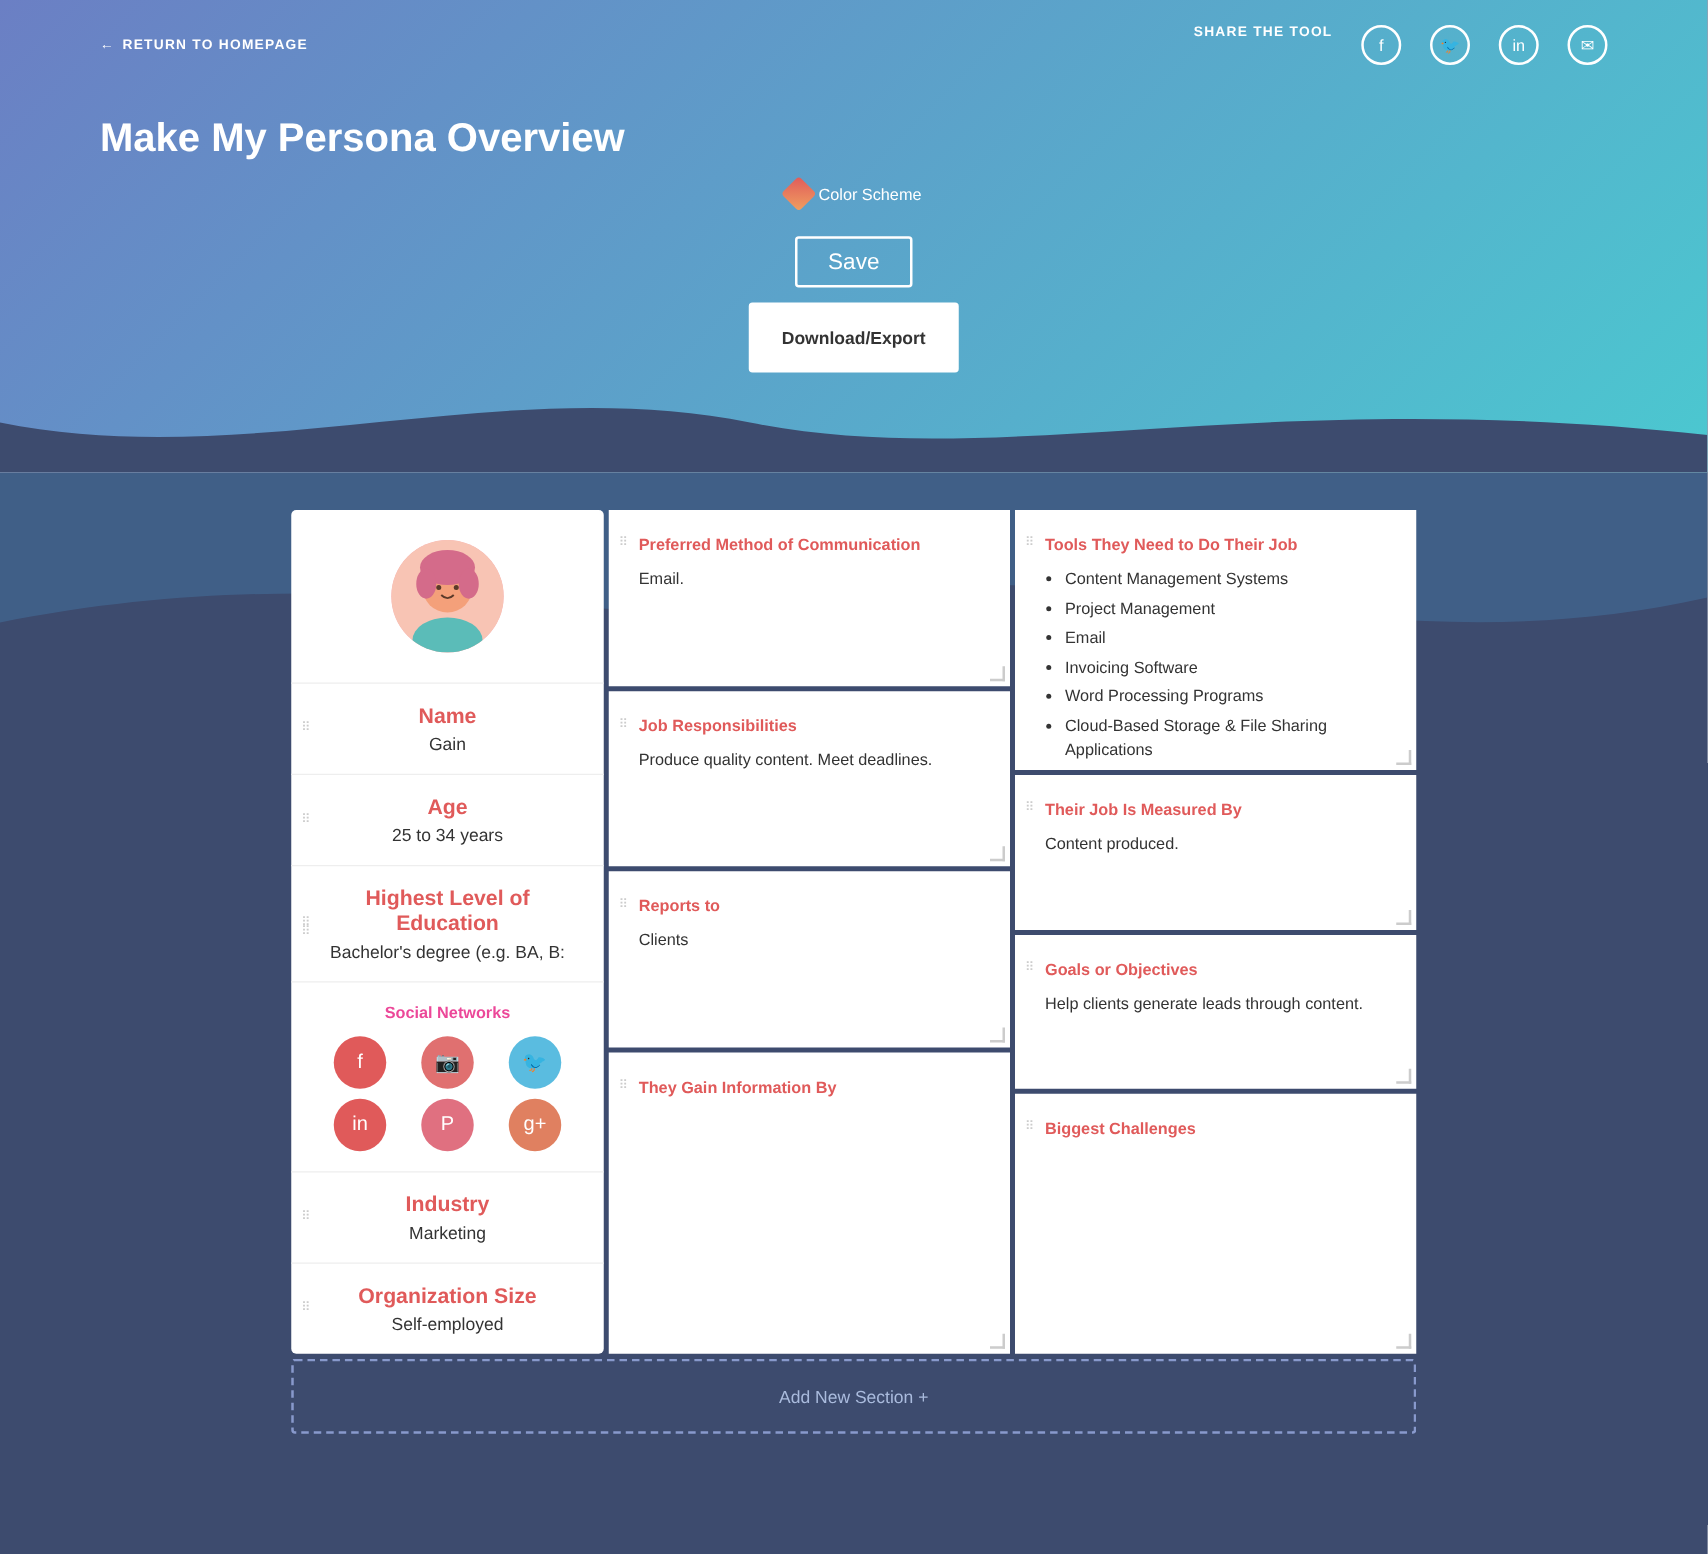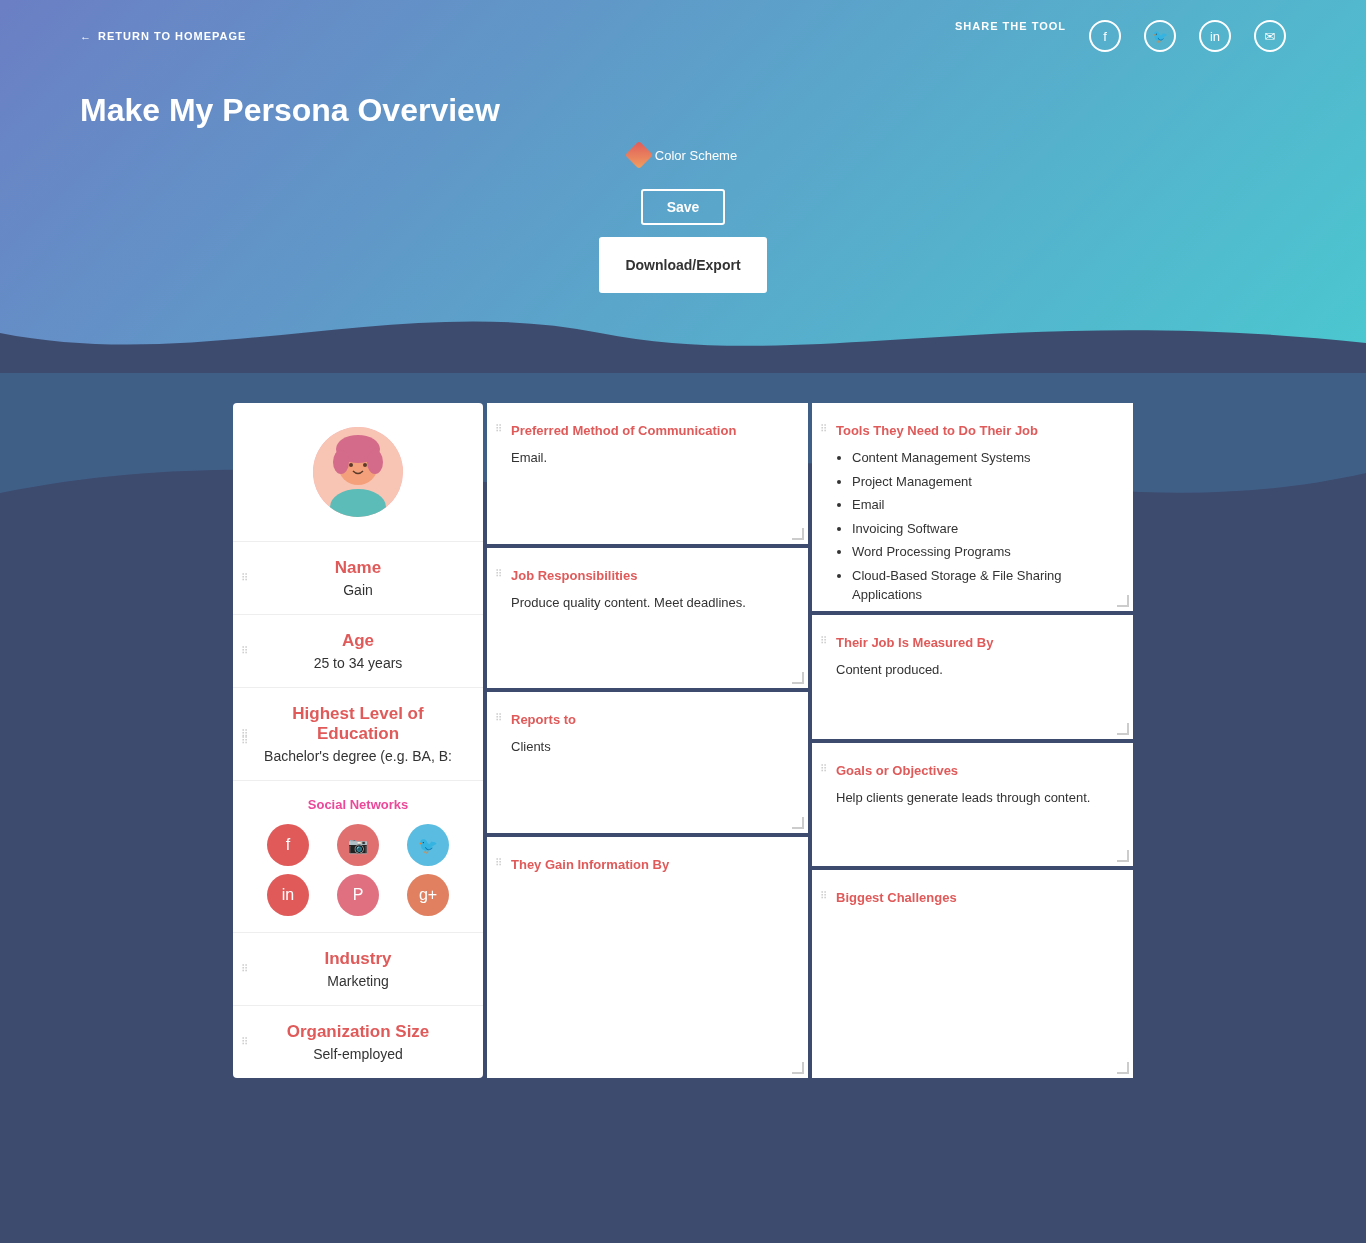--- a/index.html
+++ b/index.html
@@ -95,22 +95,22 @@
       transform: rotate(45deg);
     }
 
     .spacer { flex: 1; }
 
     .btn-save {
       background: transparent;
       border: 2px solid white;
       color: white;
       padding: 8px 24px;
-      font-size: 14px;
-      font-weight: bold;
+      font-size: 18px;
+      font-weight: normal;
       border-radius: 3px;
       cursor: pointer;
     }
 
     .btn-download {
       background: white;
       border: 2px solid white;
       color: #333;
       padding: 18px 24px;
       font-size: 14px;
@@ -486,17 +486,20 @@
       </div>
 
       <div class="card" style="flex:2;">
         <span class="card-drag-handle">⠿</span>
         <div class="card-label">Biggest Challenges</div>
         <div class="resize-handle"></div>
       </div>
     </div>
   </div>
 
+  <div style="max-width:900px;margin:4px auto 0 auto;position:relative;z-index:1;">
+    <div class="add-section">Add New Section +</div>
+  </div>
 </div>
 
 <div class="copyright-area">
   <span>Copyright © 2019 HubSpot, Inc.</span>
 </div>
 
 </body></html>

